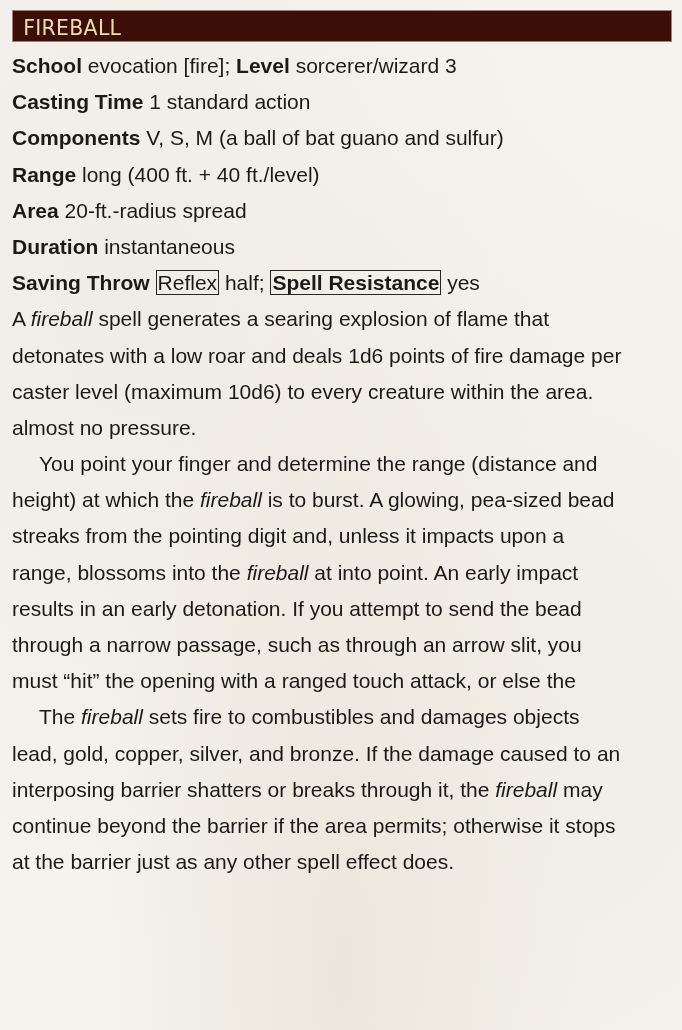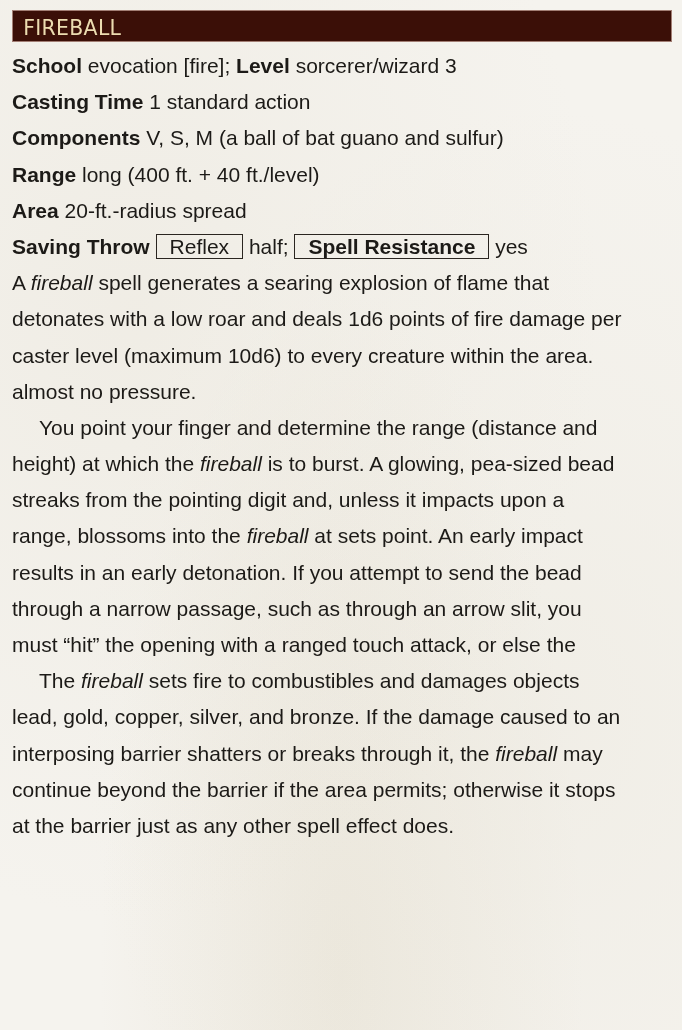--- a/index.html
+++ b/index.html
@@ -53,21 +53,21 @@
       line-height: 36.2px;
       height: 36.2px;
       white-space: nowrap;
       transform-origin: left center;
     }
     .stat-line b, .stat-label {
       font-weight: bold;
     }
     .boxed {
       border: 1px solid #2a2520;
-      padding: 0 13px;
+      padding: 0 1px;
     }
     .para-line i, .ital {
       font-style: italic;
     }
     .indent {
       padding-left: 27px;
     }
   </style>
 </head>
 <body>
@@ -91,38 +91,41 @@
   </div>
 
   <div class="stat-line">
     <span class="stat-label">Range</span><span> long (400 ft. + 40 ft./level)</span>
   </div>
 
   <div class="stat-line">
     <span class="stat-label">Area</span><span> 20-ft.-radius spread</span>
   </div>
 
+  <div class="stat-line">
+    <span class="stat-label">Duration</span><span> instantaneous</span>
+  </div>
 
   <div class="stat-line">
     <span class="stat-label">Saving Throw</span>
     <span class="boxed">Reflex</span><span> half; </span><span class="boxed stat-label">Spell Resistance</span><span> yes</span>
   </div>
 
   <div>
     <div class="para-line"><span>A </span><i>fireball</i><span> spell generates a searing explosion of flame that</span></div>
     <div class="para-line">detonates with a low roar and deals 1d6 points of fire damage per</div>
     <div class="para-line">caster level (maximum 10d6) to every creature within the area.</div>
     <div class="para-line">almost no pressure.</div>
   </div>
 
   <div>
     <div class="para-line indent">You point your finger and determine the range (distance and</div>
     <div class="para-line"><span>height) at which the </span><i>fireball</i><span> is to burst. A glowing, pea-sized bead</span></div>
     <div class="para-line">streaks from the pointing digit and, unless it impacts upon a</div>
-    <div class="para-line"><span>range, blossoms into the </span><i>fireball</i><span> at sets point. An early impact</span></div>
+    <div class="para-line"><span>range, blossoms into the </span><i>fireball</i><span> at into point. An early impact</span></div>
     <div class="para-line">results in an early detonation. If you attempt to send the bead</div>
     <div class="para-line">through a narrow passage, such as through an arrow slit, you</div>
     <div class="para-line">must “hit” the opening with a ranged touch attack, or else the</div>
   </div>
 
   <div>
     <div class="para-line indent"><span>The </span><i>fireball</i><span> sets fire to combustibles and damages objects</span></div>
     <div class="para-line">lead, gold, copper, silver, and bronze. If the damage caused to an</div>
     <div class="para-line"><span>interposing barrier shatters or breaks through it, the </span><i>fireball</i><span> may</span></div>
     <div class="para-line">continue beyond the barrier if the area permits; otherwise it stops</div>

